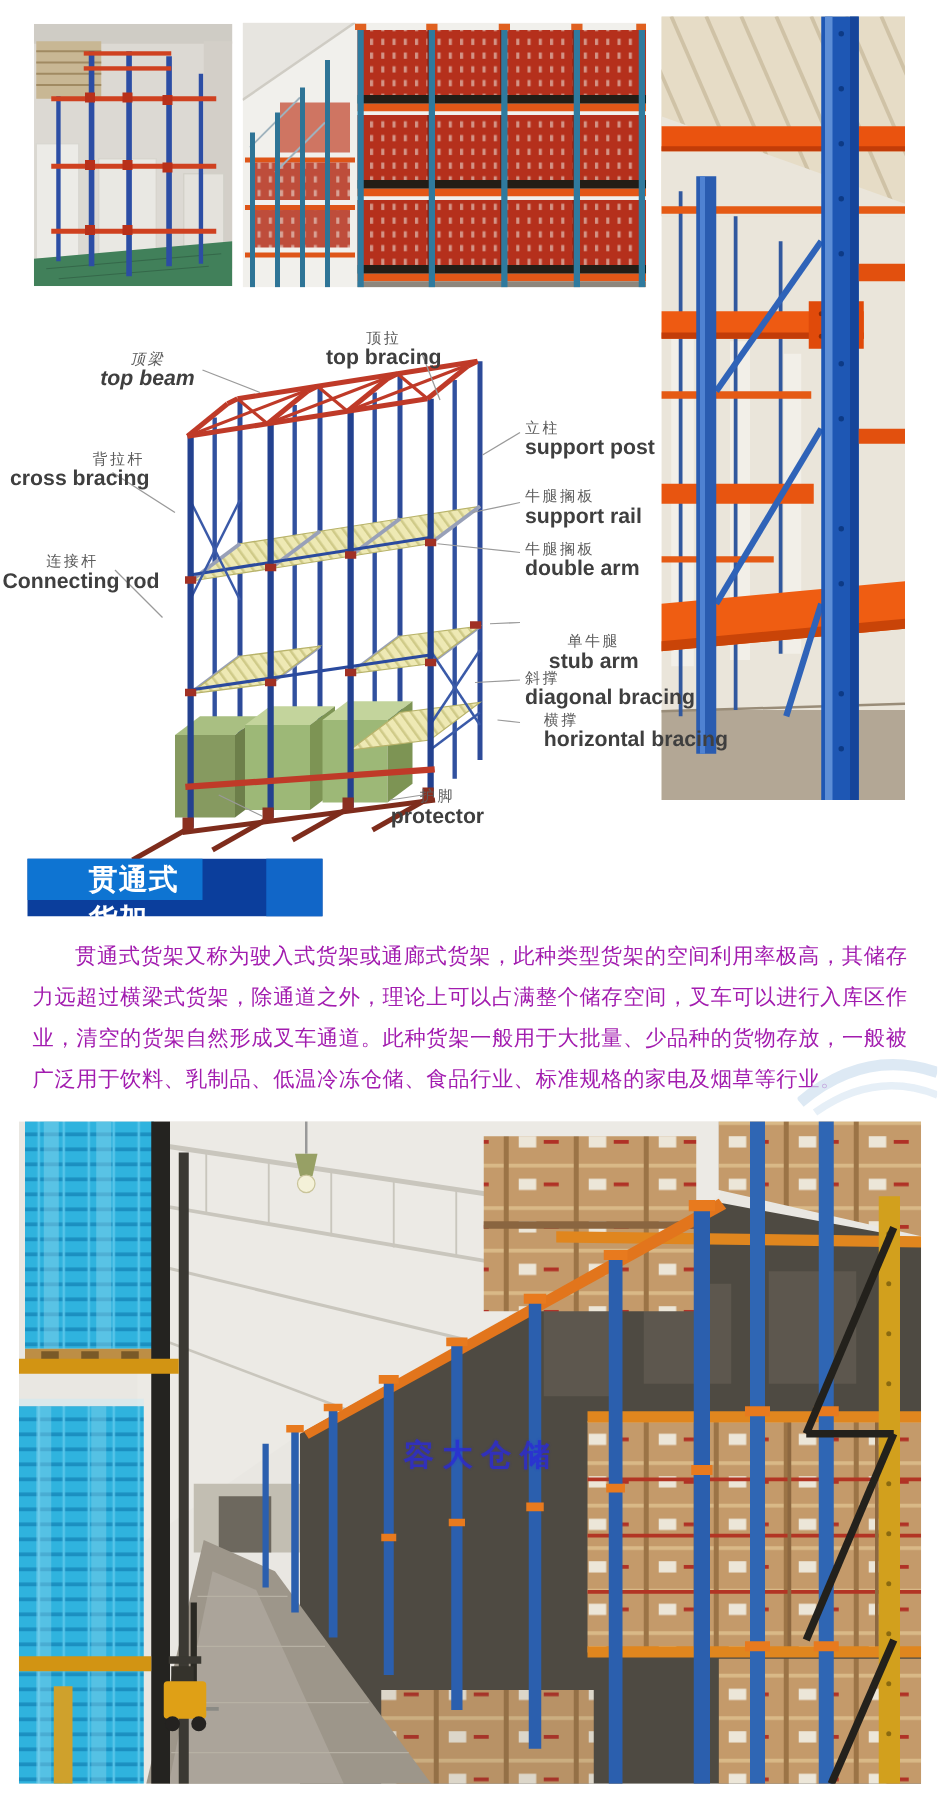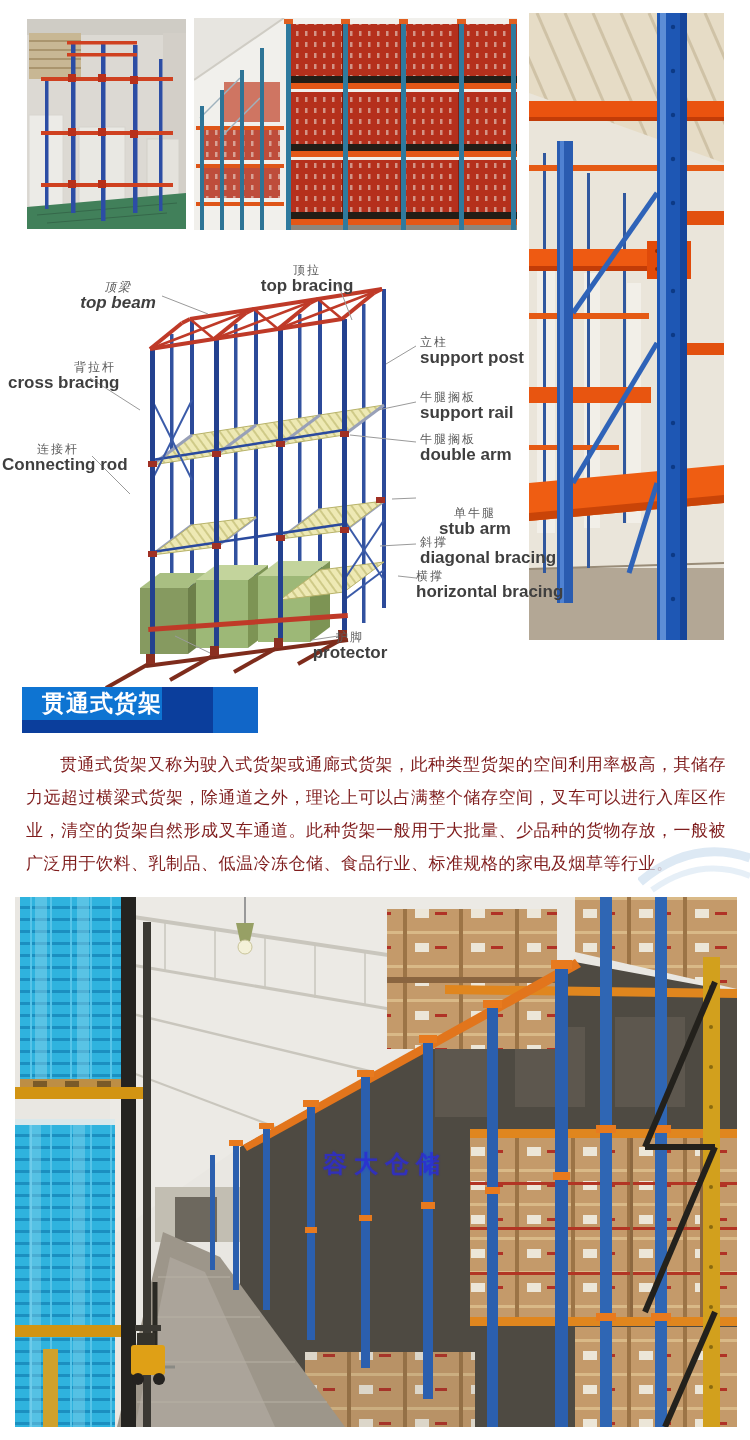--- a/index.html
+++ b/index.html
@@ -19,21 +19,21 @@
   .dlabel.left  { text-align:left; }
 
   
   .banner { position:absolute; left:22px; top:687px; width:236px; height:46px; }
   .banner .base { position:absolute; inset:0; }
   .banner .seg  { position:absolute; top:0; height:46px; }
   .banner .titlebox { position:absolute; left:0; top:0; width:140px; height:33px; }
   .banner .titlebox span { display:block; padding-left:20px; line-height:32px; font-size:23px; font-weight:bold; color:#ffffff; letter-spacing:1px; }
 
   
-  .article { position:absolute; left:26px; top:748px; width:700px; font-size:17px; line-height:33px; color:#7f1d1d; text-align:justify; text-indent:2em; letter-spacing:0.5px; }
+  .article { position:absolute; left:26px; top:748px; width:700px; font-size:17px; line-height:33px; color:#a21caf; text-align:justify; text-indent:2em; letter-spacing:0.5px; }
 
   .swoosh { position:absolute; left:638px; top:830px; }
 
   .wm { position:absolute; left:308px; top:251px; font-size:24px; font-weight:bold; color:#2a2ad8; letter-spacing:7px; opacity:.8; text-shadow:0 0 2px rgba(40,40,220,.5); }
 </style>
 </head>
 <body>
 
 <div class="page">
 
@@ -429,34 +429,34 @@
         <div class="en">Connecting rod</div>
       </div>
     <div class="dlabel left" style="left:420px;top:256px;width:110px;text-align:center;">
         <div class="zh">单牛腿</div>
         <div class="en">stub arm</div>
       </div>
     <div class="dlabel left" style="left:420px;top:285px;width:130px;">
         <div class="zh">斜撑</div>
         <div class="en">diagonal bracing</div>
       </div>
-    <div class="dlabel left" style="left:416px;top:319px;width:140px;">
+    <div class="dlabel left" style="left:435px;top:319px;width:140px;">
         <div class="zh">横撑</div>
         <div class="en">horizontal bracing</div>
       </div>
     <div class="dlabel center" style="left:295px;top:380px;width:110px;">
         <div class="zh">护脚</div>
         <div class="en">protector</div>
       </div>
   </section>
 
   <div class="banner">
     <div class="base" style="background:#0b3e9c;"></div>
     <div class="seg" style="left:191px;width:45px;background:#1166c8;"></div>
-    <div class="titlebox" style="background:#0e74d2;">
+    <div class="titlebox" style="background:#0e74d2;padding-left:29px;">
       <span>贯通式货架</span>
     </div>
   </div>
 
   <p class="article">贯通式货架又称为驶入式货架或通廊式货架，此种类型货架的空间利用率极高，其储存力远超过横梁式货架，除通道之外，理论上可以占满整个储存空间，叉车可以进行入库区作业，清空的货架自然形成叉车通道。此种货架一般用于大批量、少品种的货物存放，一般被广泛用于饮料、乳制品、低温冷冻仓储、食品行业、标准规格的家电及烟草等行业。</p>
 
   <svg class="swoosh" width="112" height="64" viewBox="0 0 112 64">
     <path d="M 2 52 Q 54 8 112 28" stroke="#cfdff0" stroke-width="9" fill="none" opacity="0.7"></path>
     <path d="M 14 60 Q 62 26 112 46" stroke="#dbe8f4" stroke-width="6" fill="none" opacity="0.7"></path>
   </svg>

